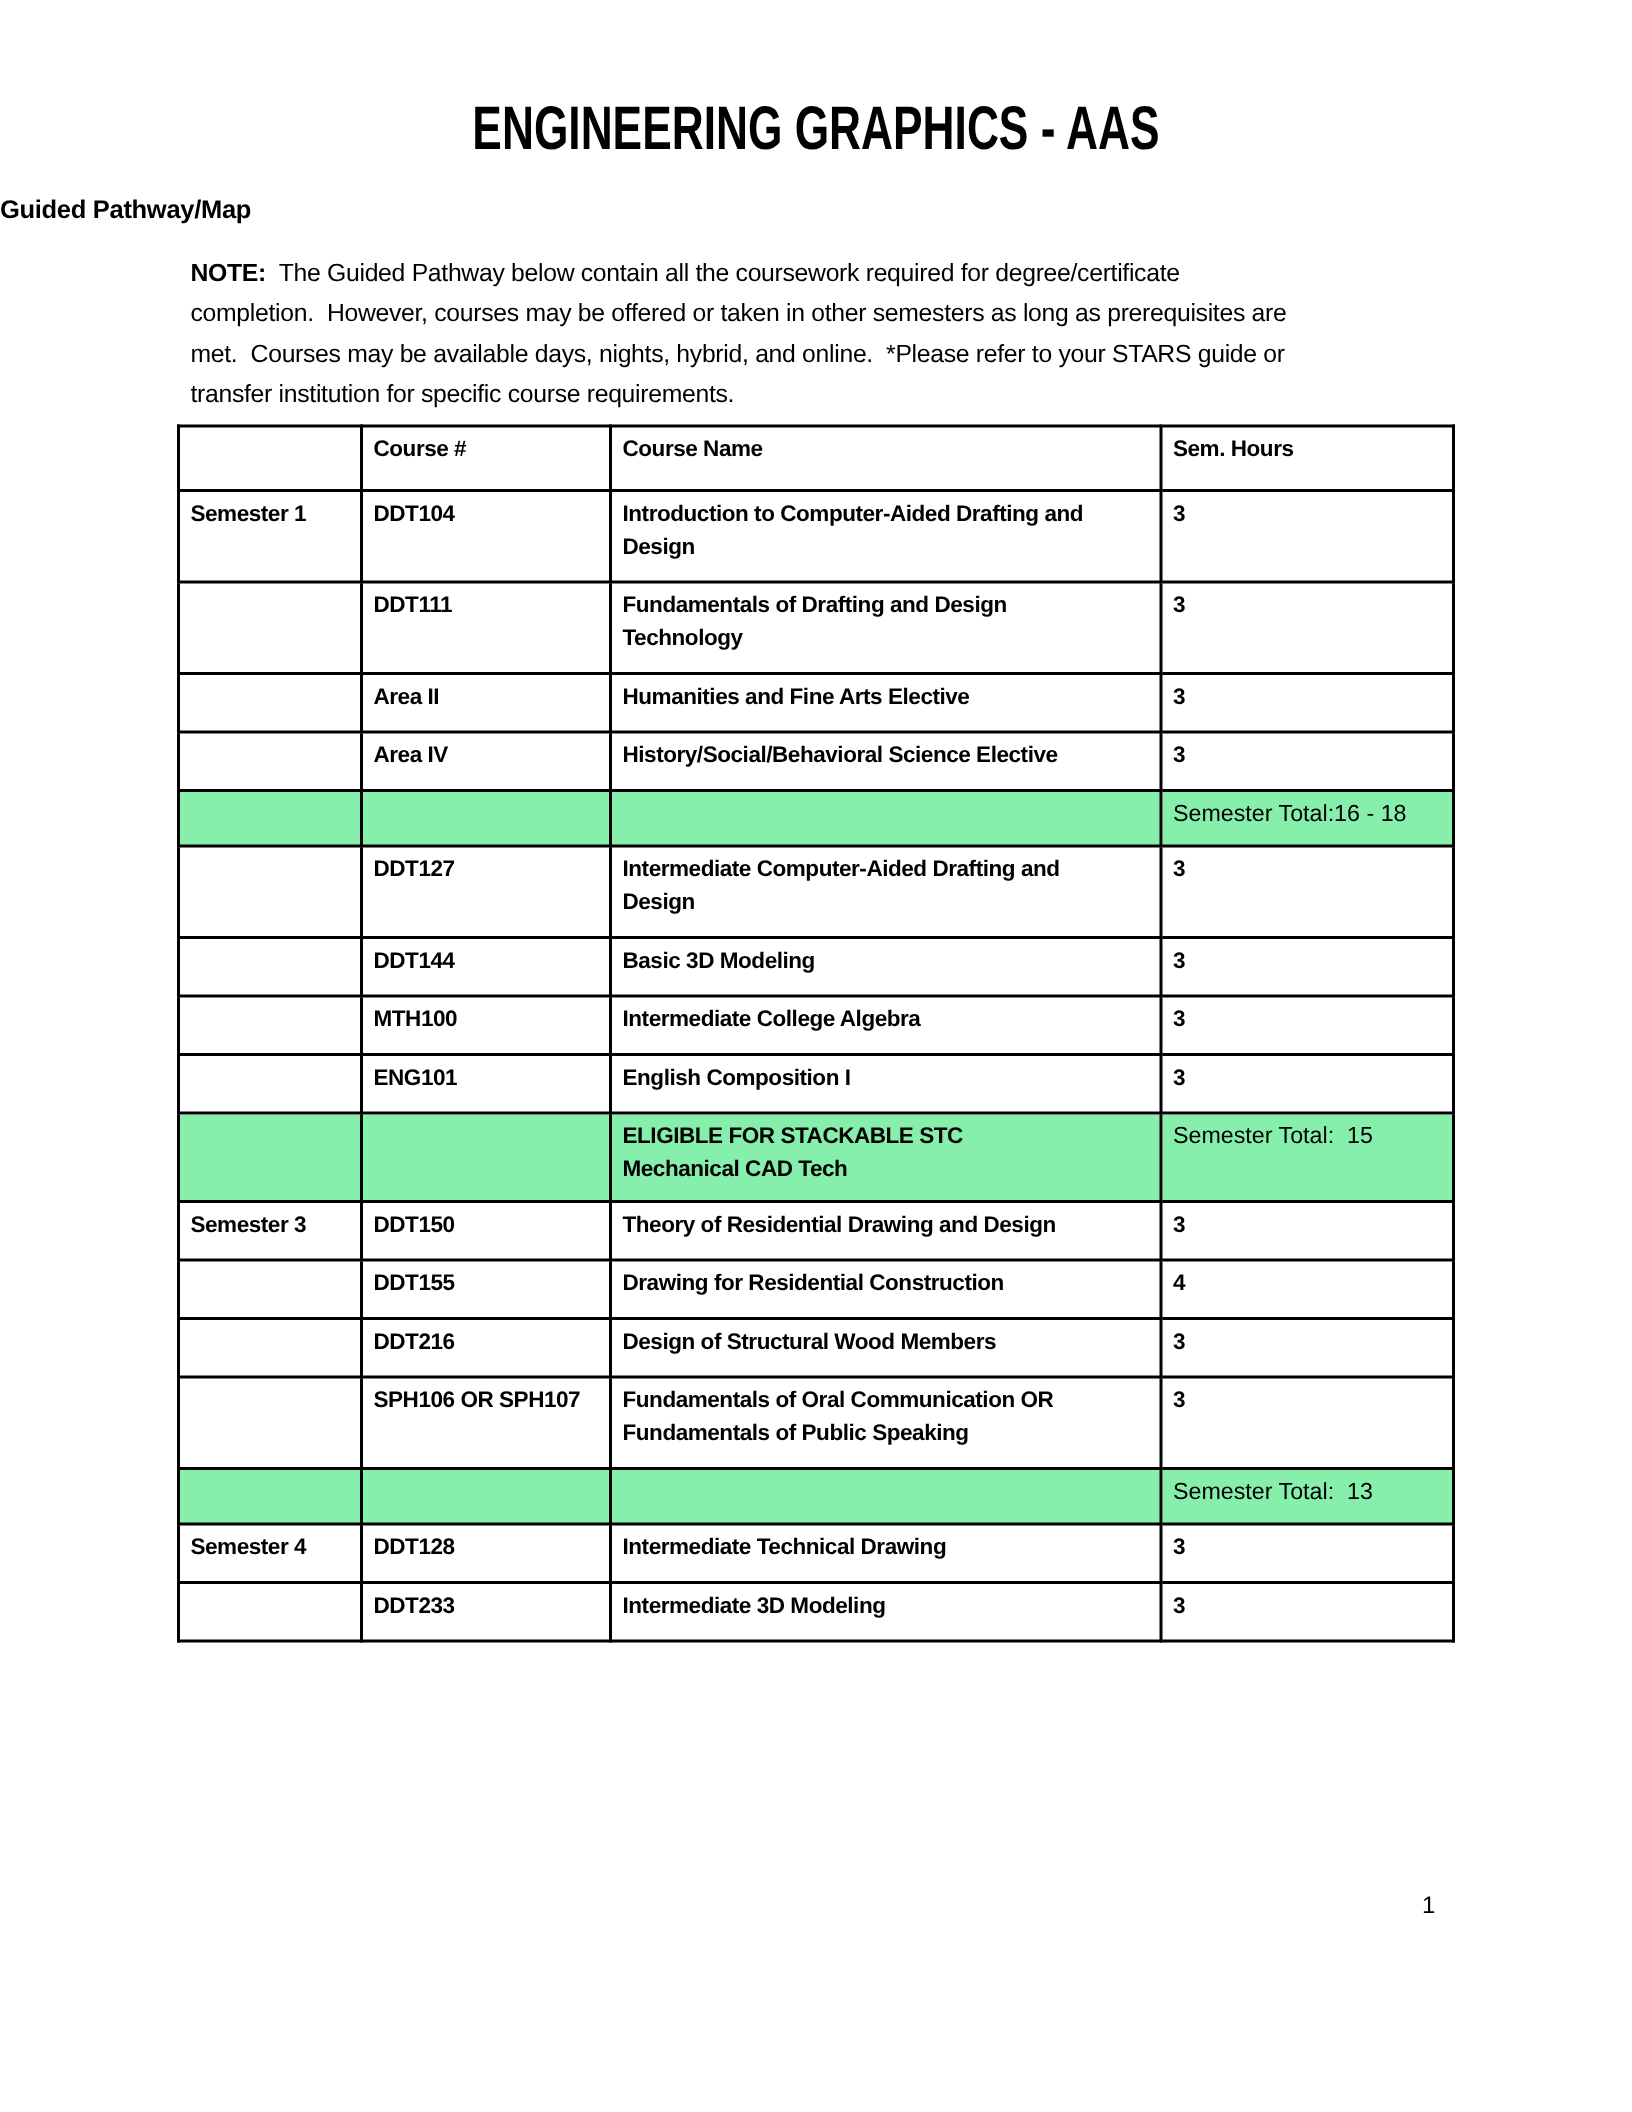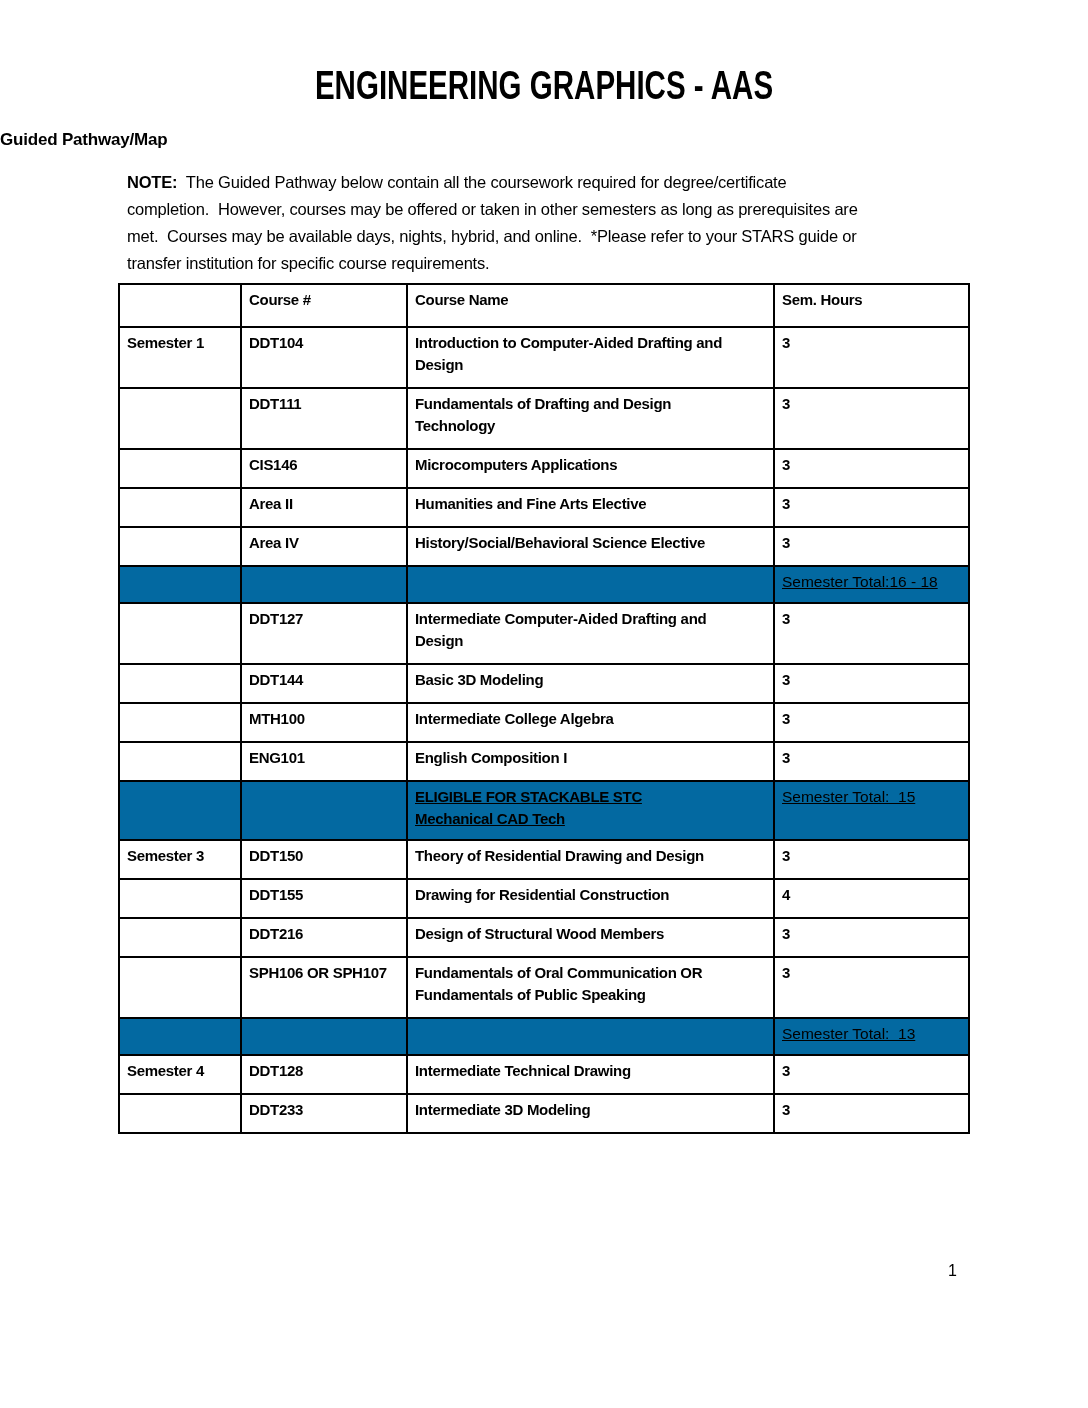--- a/index.html
+++ b/index.html
@@ -64,21 +64,21 @@
     text-align: left;
     padding: 4px 6px 11px 7px;
     font-size: 15px;
     line-height: 22px;
     font-weight: bold;
     letter-spacing: -0.3px;
     white-space: pre-wrap;
     overflow: hidden;
   }
   table.pathway th { padding-bottom: 15px; }
-  tr.total-row td { background: #0369a1; padding-bottom: 9px; text-decoration: underline; }
+  tr.total-row td { background: #86efac; padding-bottom: 9px; }
   td.total-cell, tr.total-row td.col-hours {
     font-weight: normal;
     letter-spacing: 0px;
     font-size: 15.5px;
   }
   .page-number {
     position: absolute;
     top: 1262px;
     left: 948px;
     font-size: 16px;
@@ -124,26 +124,20 @@
         </tr>
         <tr class="course-row">
           <td class="col-sem"></td>
           <td class="col-num">DDT111</td>
           <td class="col-name">Fundamentals of Drafting and Design
 Technology</td>
           <td class="col-hours">3</td>
         </tr>
         <tr class="course-row">
           <td class="col-sem"></td>
-          <td class="col-num">CIS146</td>
-          <td class="col-name">Microcomputers Applications</td>
-          <td class="col-hours">3</td>
-        </tr>
-        <tr class="course-row">
-          <td class="col-sem"></td>
           <td class="col-num">Area II</td>
           <td class="col-name">Humanities and Fine Arts Elective</td>
           <td class="col-hours">3</td>
         </tr>
         <tr class="course-row">
           <td class="col-sem"></td>
           <td class="col-num">Area IV</td>
           <td class="col-name">History/Social/Behavioral Science Elective</td>
           <td class="col-hours">3</td>
         </tr>

